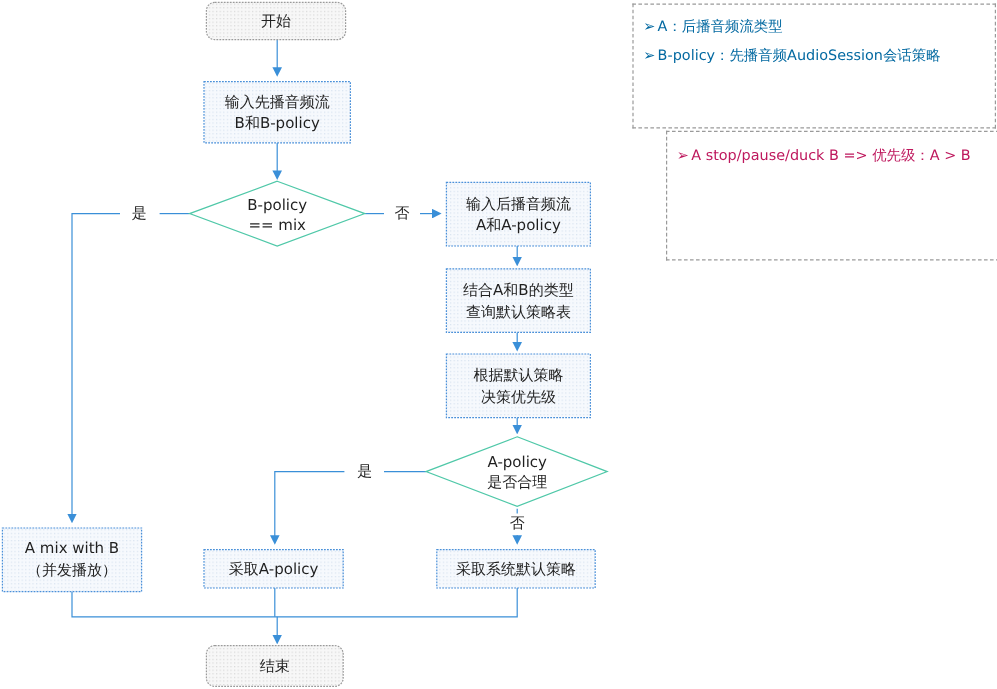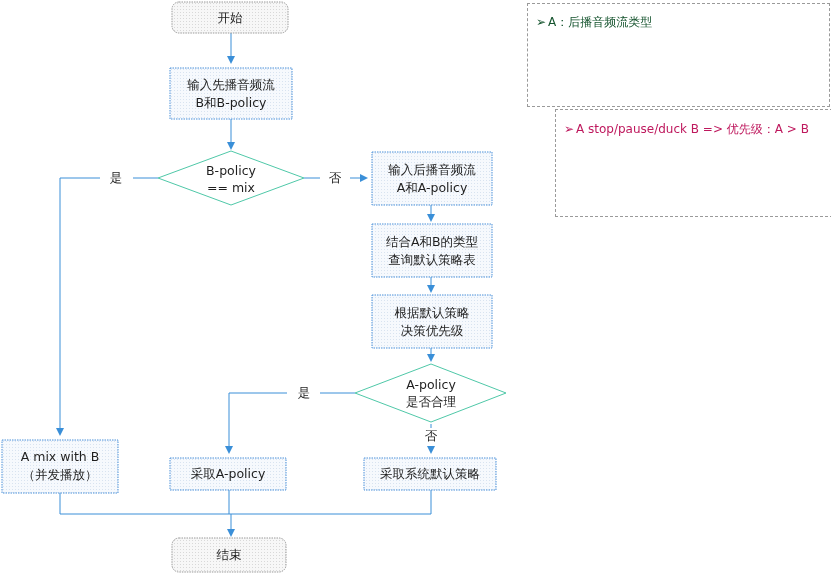--- a/index.html
+++ b/index.html
@@ -5,21 +5,21 @@
   html, body { margin:0; padding:0; background:#ffffff; }
   body { width:831px; height:574px; position:relative; overflow:hidden;
          font-family:"DejaVu Sans","Liberation Sans",sans-serif; }
   #diagram { position:absolute; left:0; top:0; }
   .node-text { font-size:12.5px; fill:#1f1f1f; }
   .label-text { font-size:12.5px; fill:#1f1f1f; }
   .legend { position:absolute; border:1px dashed #9a9a9a; box-sizing:border-box;
             font-size:12px; padding:6px 8px 0 8px; }
   .legend .item { height:24px; line-height:24px; white-space:nowrap; }
   .legend .bullet { display:inline-block; width:12px; }
-  #legend-defs { left:527px; top:3px; width:303px; height:104px; color:#14532d; }
+  #legend-defs { left:527px; top:3px; width:303px; height:104px; color:#0369a1; }
   #legend-rules { left:555px; top:109px; width:303px; height:108px; color:#be185d; padding-top:7px; }
 </style>
 </head>
 <body>
 
 <svg id="diagram" width="831" height="574" viewBox="0 0 831 574">
   <defs>
     <pattern id="dots" width="3" height="3" patternUnits="userSpaceOnUse">
       <rect width="3" height="3" fill="#f6f9fd"></rect>
       <rect width="1" height="1" fill="#d8e3f0"></rect>
@@ -114,17 +114,18 @@
   </g>
 
   <g>
     <rect x="172" y="538" width="114" height="34" rx="7" fill="url(#dotsgray)" stroke="#9a9a9a" stroke-dasharray="1.5,1"></rect>
     <text class="node-text" x="229" y="559" text-anchor="middle">结束</text>
   </g>
 </svg>
 
 <div id="legend-defs" class="legend">
   <div class="item"><span class="bullet">➢</span><span>A：后播音频流类型</span></div>
+  <div class="item"><span class="bullet">➢</span><span>B-policy：先播音频AudioSession会话策略</span></div>
 </div>
 
 <div id="legend-rules" class="legend">
   <div class="item"><span class="bullet">➢</span><span>A stop/pause/duck B =&gt; 优先级：A &gt; B</span></div>
 </div>
 
 </body></html>

